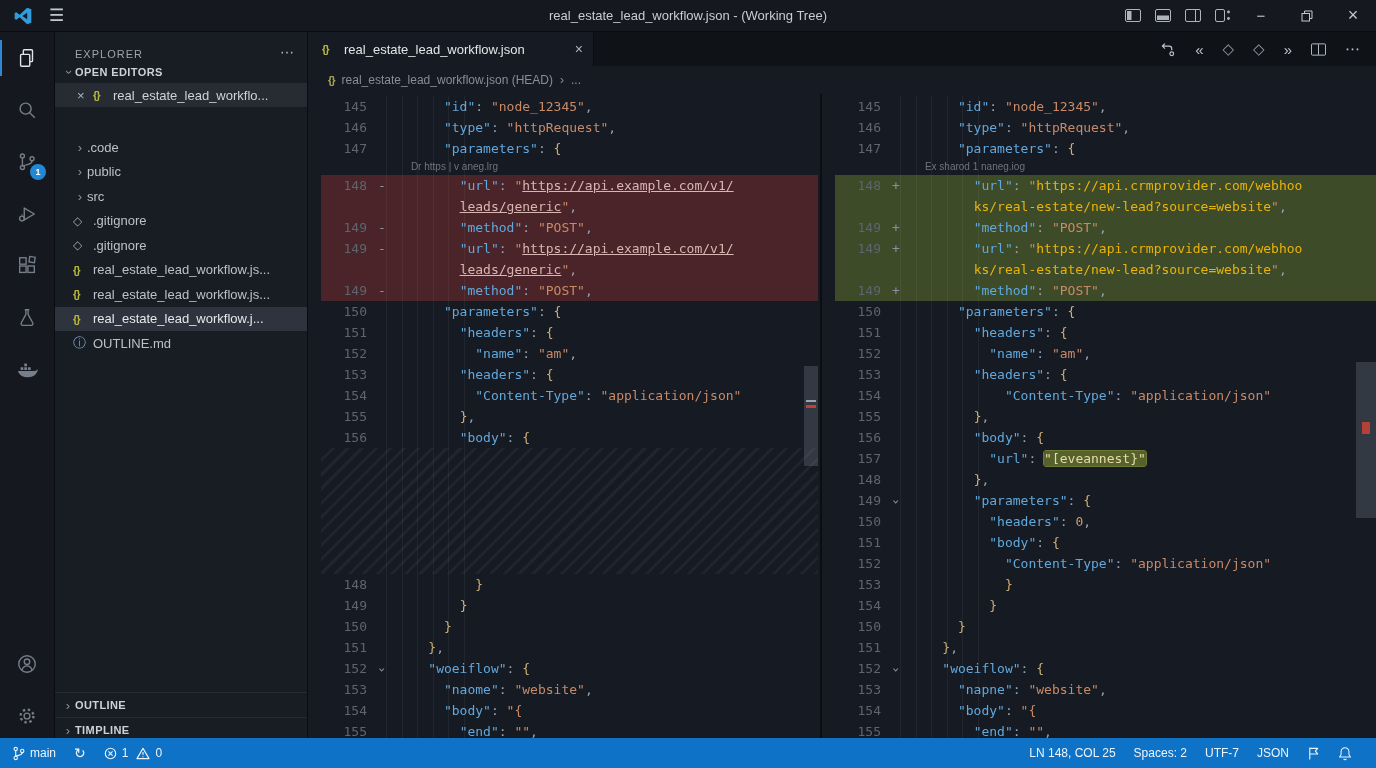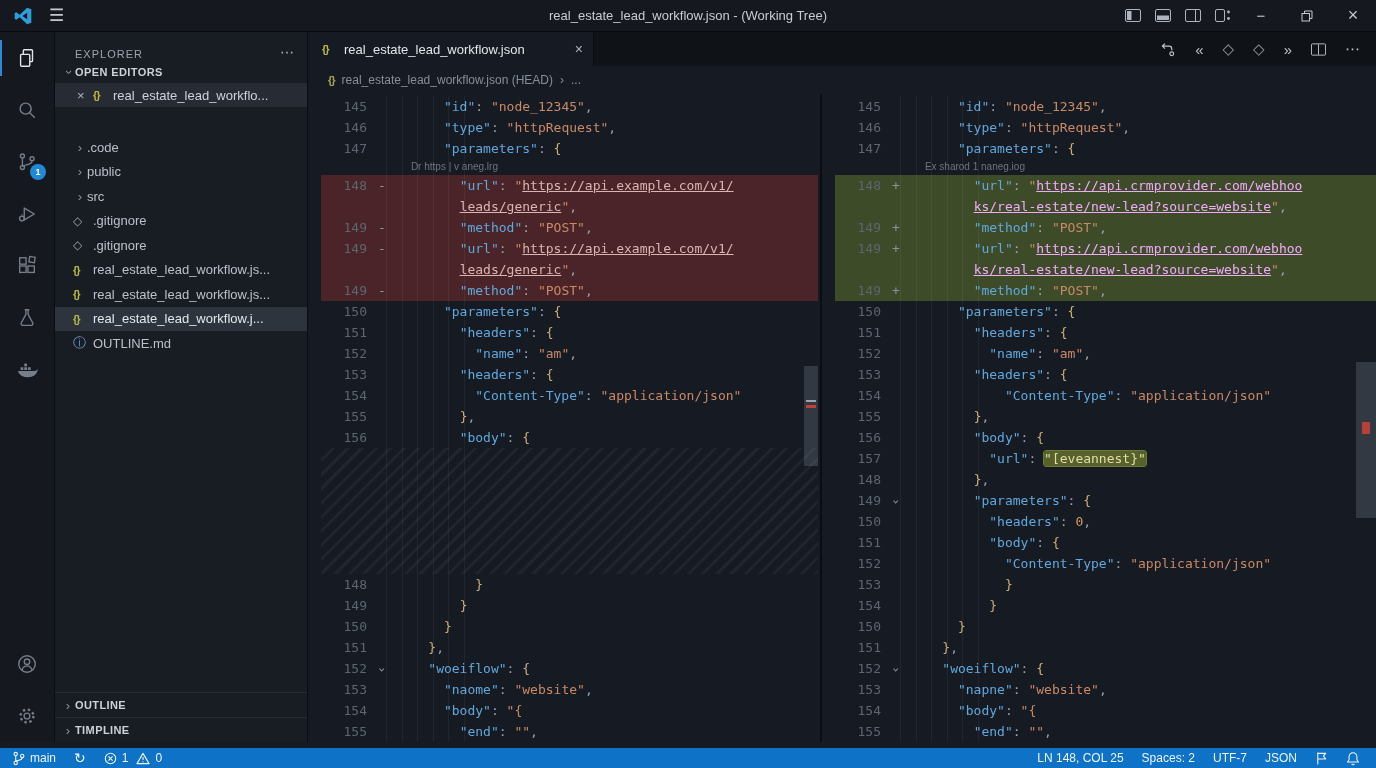--- a/index.html
+++ b/index.html
@@ -66,30 +66,30 @@
   .row .ln{width:46px;padding-right:9px;text-align:right;color:#5d6570;flex:none}
   .row .mk{width:19px;padding-left:2px;color:#8b919c;flex:none}
   .row .code{white-space:pre;flex:1;overflow:hidden;color:#aeb5c0}
   .row.lens{height:16px;line-height:16px}
   .row.lens .code{font-size:10px;color:#6d7580;font-family:"Liberation Sans",sans-serif}
   .row.del{background:#4a2428}
   .row.add{background:#3e4b29}
   .row.filler{background:repeating-linear-gradient(315deg,rgba(205,215,230,0.055) 0 3px,rgba(0,0,0,0) 3px 10px)}
   .t-k{color:#61a8dd}.t-s{color:#c98a68}.t-b{color:#cdb078}.t-p{color:#9aa2af}.t-n{color:#d19a66}
   .t-ur{color:#d9b6b2;text-decoration:underline}
-  .t-ug{color:#f0abfc;text-decoration:underline}
+  .t-ug{color:#eab308;}
   .t-hl{color:#e6dca6;background:#57612c;border-radius:2px;outline:1px solid #6d7a36}
   .guide{position:absolute;top:2px;bottom:0;width:1px;background:rgba(255,255,255,0.05)}
   .sb-slider{position:absolute;background:rgba(130,140,155,0.28)}
   .ov-mark{position:absolute}
   
-  .statusbar{position:absolute;left:0;bottom:0;width:100%;height:20px;background:#0e72c6;color:#eef4fb;
+  .statusbar{position:absolute;left:0;bottom:0;width:100%;height:30px;background:#0e72c6;color:#eef4fb;
     display:flex;align-items:center;font-size:12px}
   .st-item{display:flex;align-items:center;gap:5px;padding:0 9px;height:100%}
-  .st-right{margin-left:auto;display:flex;align-items:center;padding-right:4px}
+  .st-right{margin-left:auto;display:flex;align-items:center;padding-right:12px}
 </style>
 </head>
 <body>
 
 <div id="window">
 
   <div class="titlebar">
     <svg class="logo" viewBox="0 0 24 24">
       <path fill="#2f9ddb" d="M17 2 8 10.5 4 7.5 2 8.5v7L4 16.5l4-3L17 22l5-2V4z"></path>
       <path fill="#15181e" d="M17 8.2 11.4 12 17 15.8z"></path>

